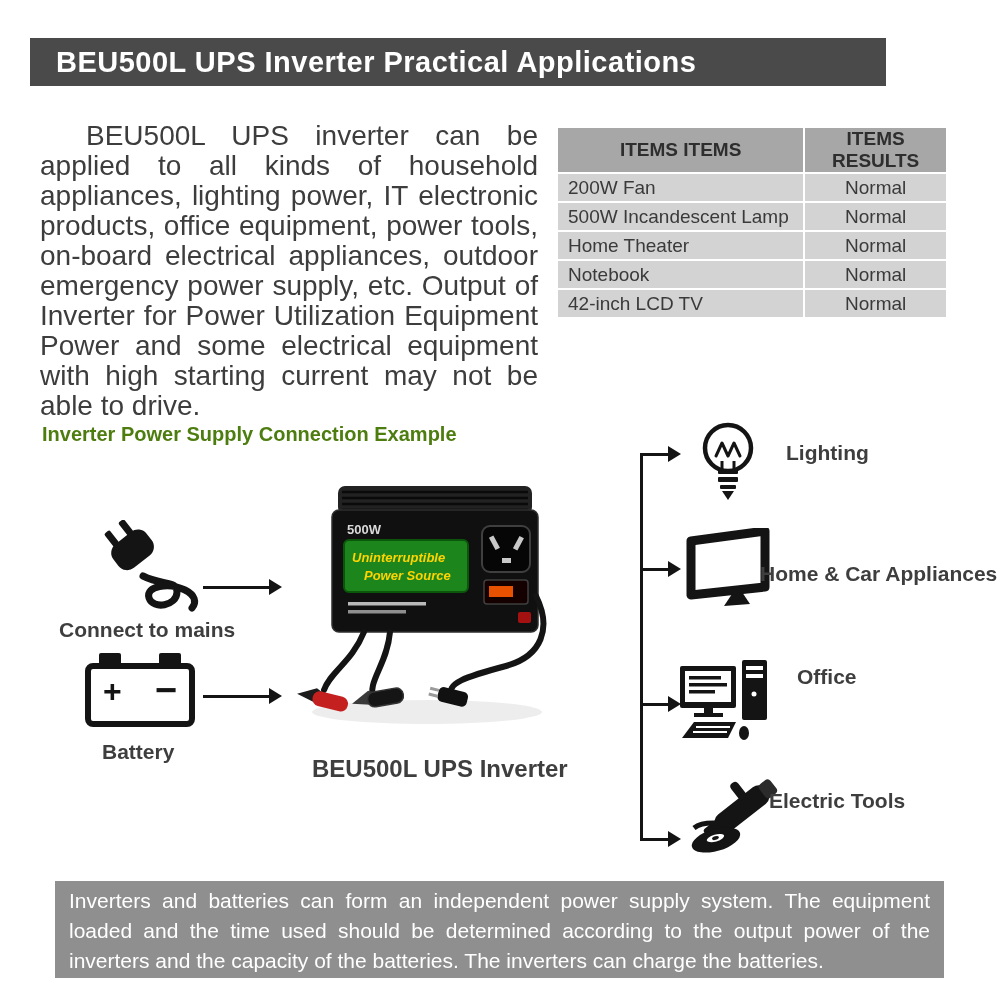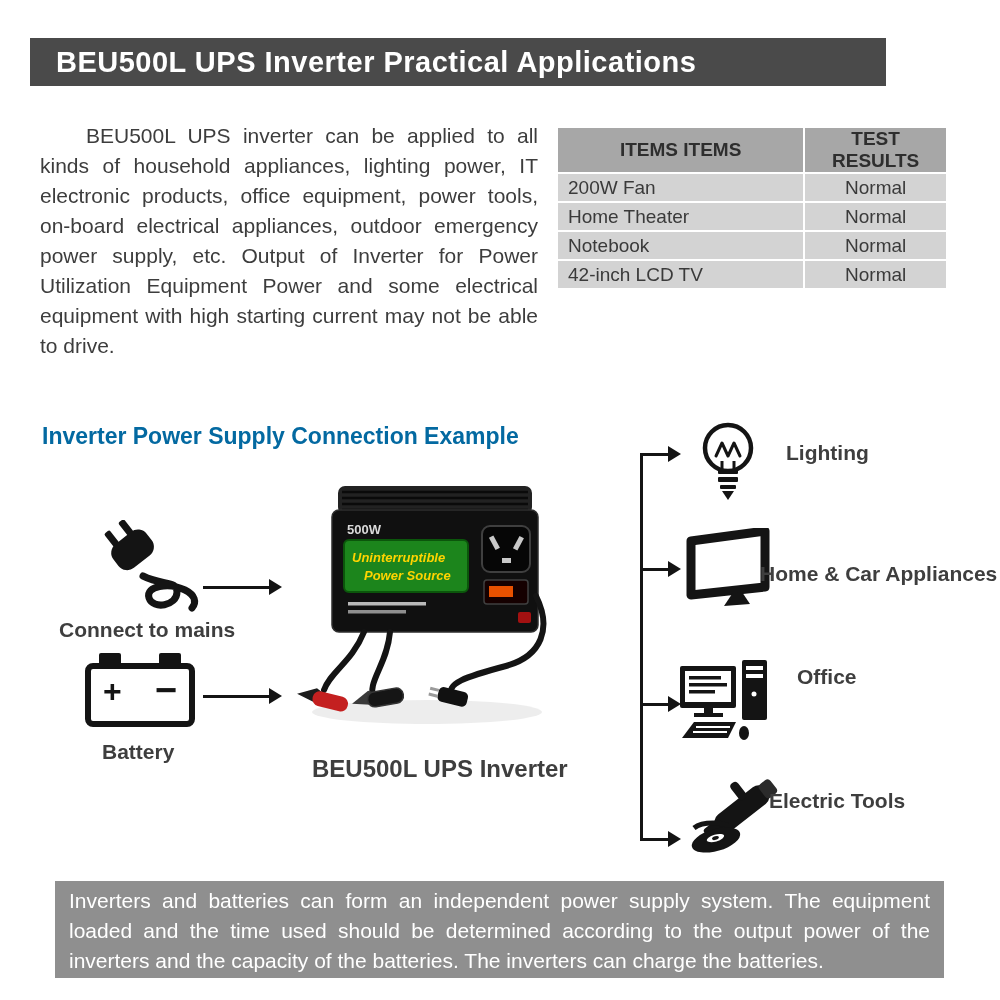--- a/index.html
+++ b/index.html
@@ -14,21 +14,21 @@
   #banner {
     left:30px; top:38px; width:856px; height:48px;
     background:#4a4a4a; color:#ffffff;
     font-size:29px; font-weight:bold; line-height:48px;
     padding-left:26px; letter-spacing:0.5px; white-space:nowrap;
   }
 
   
   #intro {
     left:40px; top:121px; width:498px;
-    font-size:21px; line-height:30px; color:#3d3d3d;
+    font-size:28px; line-height:30px; color:#3d3d3d;
     text-align:justify; text-indent:46px;
   }
 
   
   #test-table {
     left:556px; top:126px; width:392px;
     border-collapse:separate; border-spacing:2px;
   }
   #test-table th {
     background:#a7a7a7; color:#2e2e2e;
@@ -37,21 +37,21 @@
   #test-table td {
     background:#d3d3d3; color:#3a3a3a;
     font-size:19px; height:27px;margin-top:35px;
   }
   #test-table td.item { padding-left:10px; width:244px; text-align:left; }
   #test-table td.result, #test-table th.result-h { width:140px; text-align:center; }
 
   
   #diagram-title {
     left:42px; top:423px;
-    font-size:23px; font-weight:bold; color:#0369a1; white-space:nowrap;
+    font-size:20px; font-weight:bold; color:#4d7c0f; white-space:nowrap;
   }
   .diagram-label {
     position:absolute; font-size:21px; font-weight:bold; color:#3e3e3e; white-space:nowrap;
   }
   .hline { position:absolute; height:3px; background:#141414; }
   .vline { position:absolute; width:3px; background:#141414; }
   .ah-r {
     position:absolute; width:0; height:0;
     border-top:8px solid transparent; border-bottom:8px solid transparent;
     border-left:13px solid #141414;
@@ -80,26 +80,30 @@
 <div class="abs" id="banner">
   <span>BEU500L UPS Inverter Practical Applications</span>
 </div>
 
 <p class="abs" id="intro">BEU500L UPS inverter can be applied to all kinds of household appliances, lighting power, IT electronic products, office equipment, power tools, on-board electrical appliances, outdoor emergency power supply, etc. Output of Inverter for Power Utilization Equipment Power and some electrical equipment with high starting current may not be able to drive.</p>
 
 <table class="abs" id="test-table">
   <thead>
     <tr>
       <th>ITEMS ITEMS</th>
-      <th class="result-h">TEST RESULTS</th>
+      <th class="result-h">ITEMS RESULTS</th>
     </tr>
   </thead>
   <tbody>
     <tr>
       <td class="item">200W Fan</td>
+      <td class="result">Normal</td>
+    </tr>
+    <tr>
+      <td class="item">500W Incandescent Lamp</td>
       <td class="result">Normal</td>
     </tr>
     <tr>
       <td class="item">Home Theater</td>
       <td class="result">Normal</td>
     </tr>
     <tr>
       <td class="item">Notebook</td>
       <td class="result">Normal</td>
     </tr>

